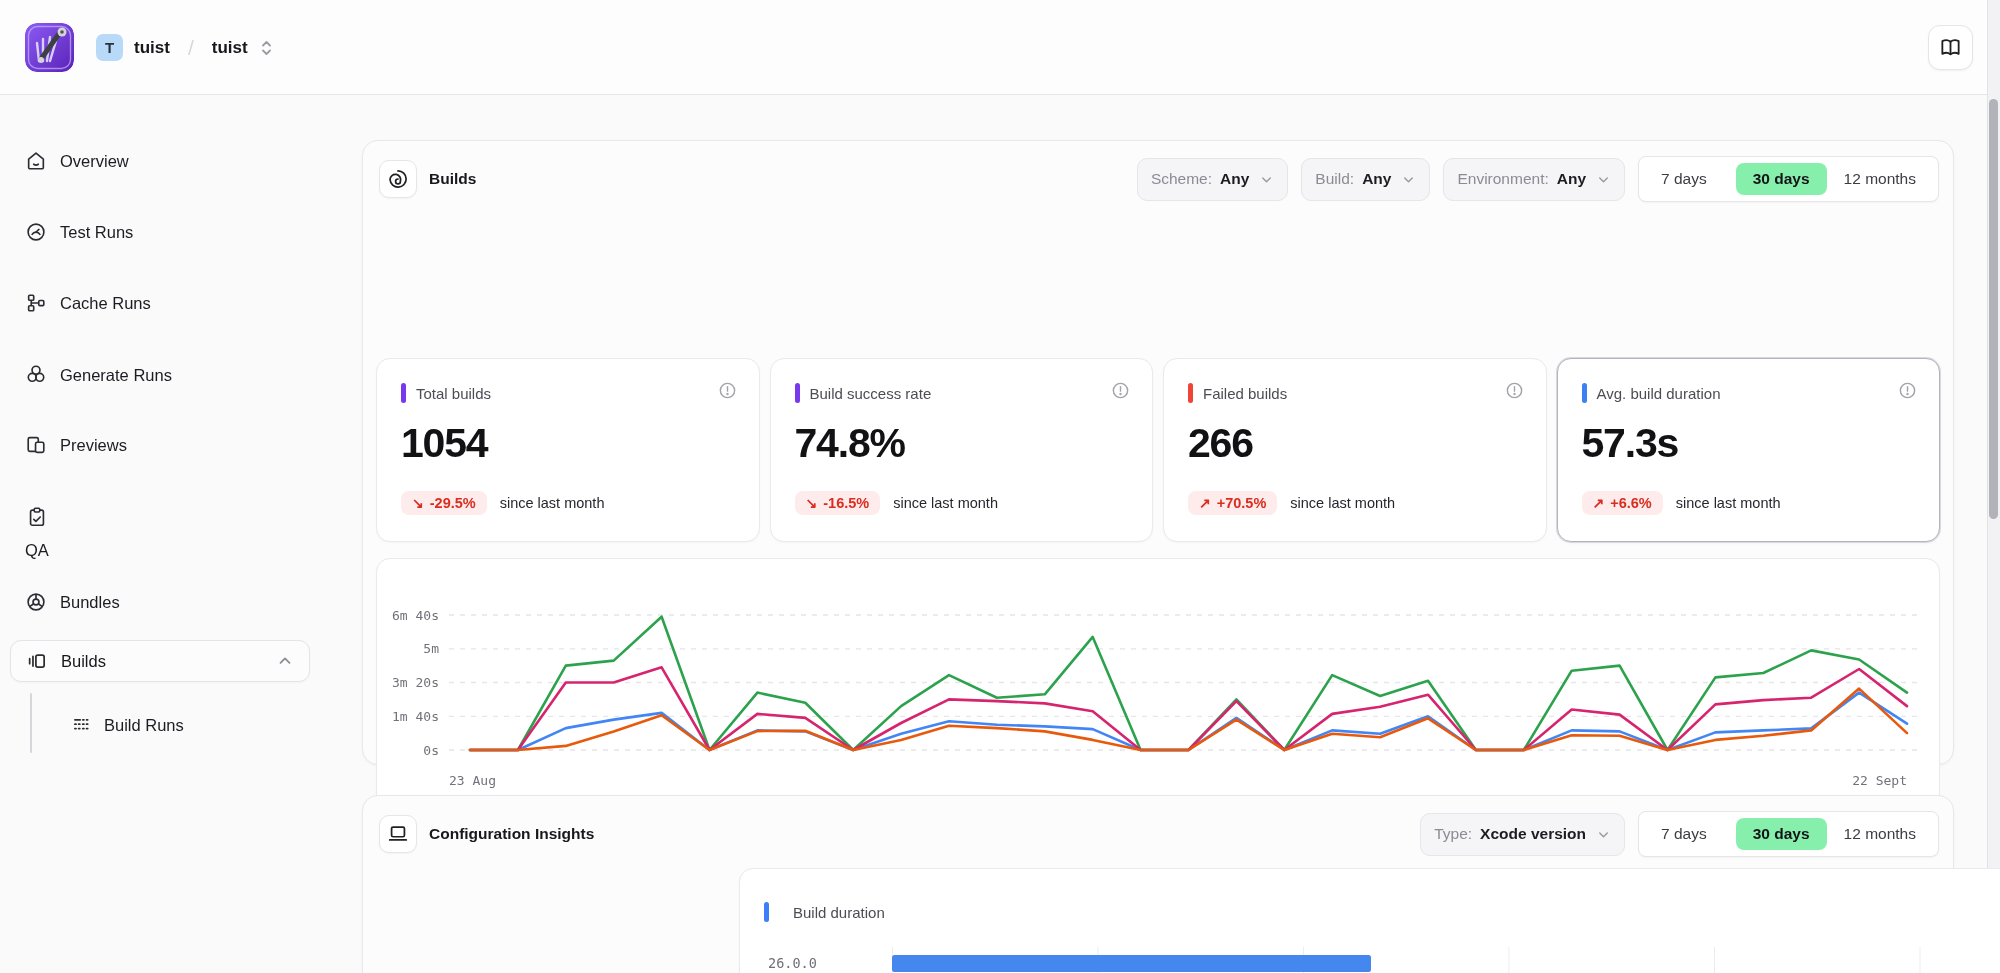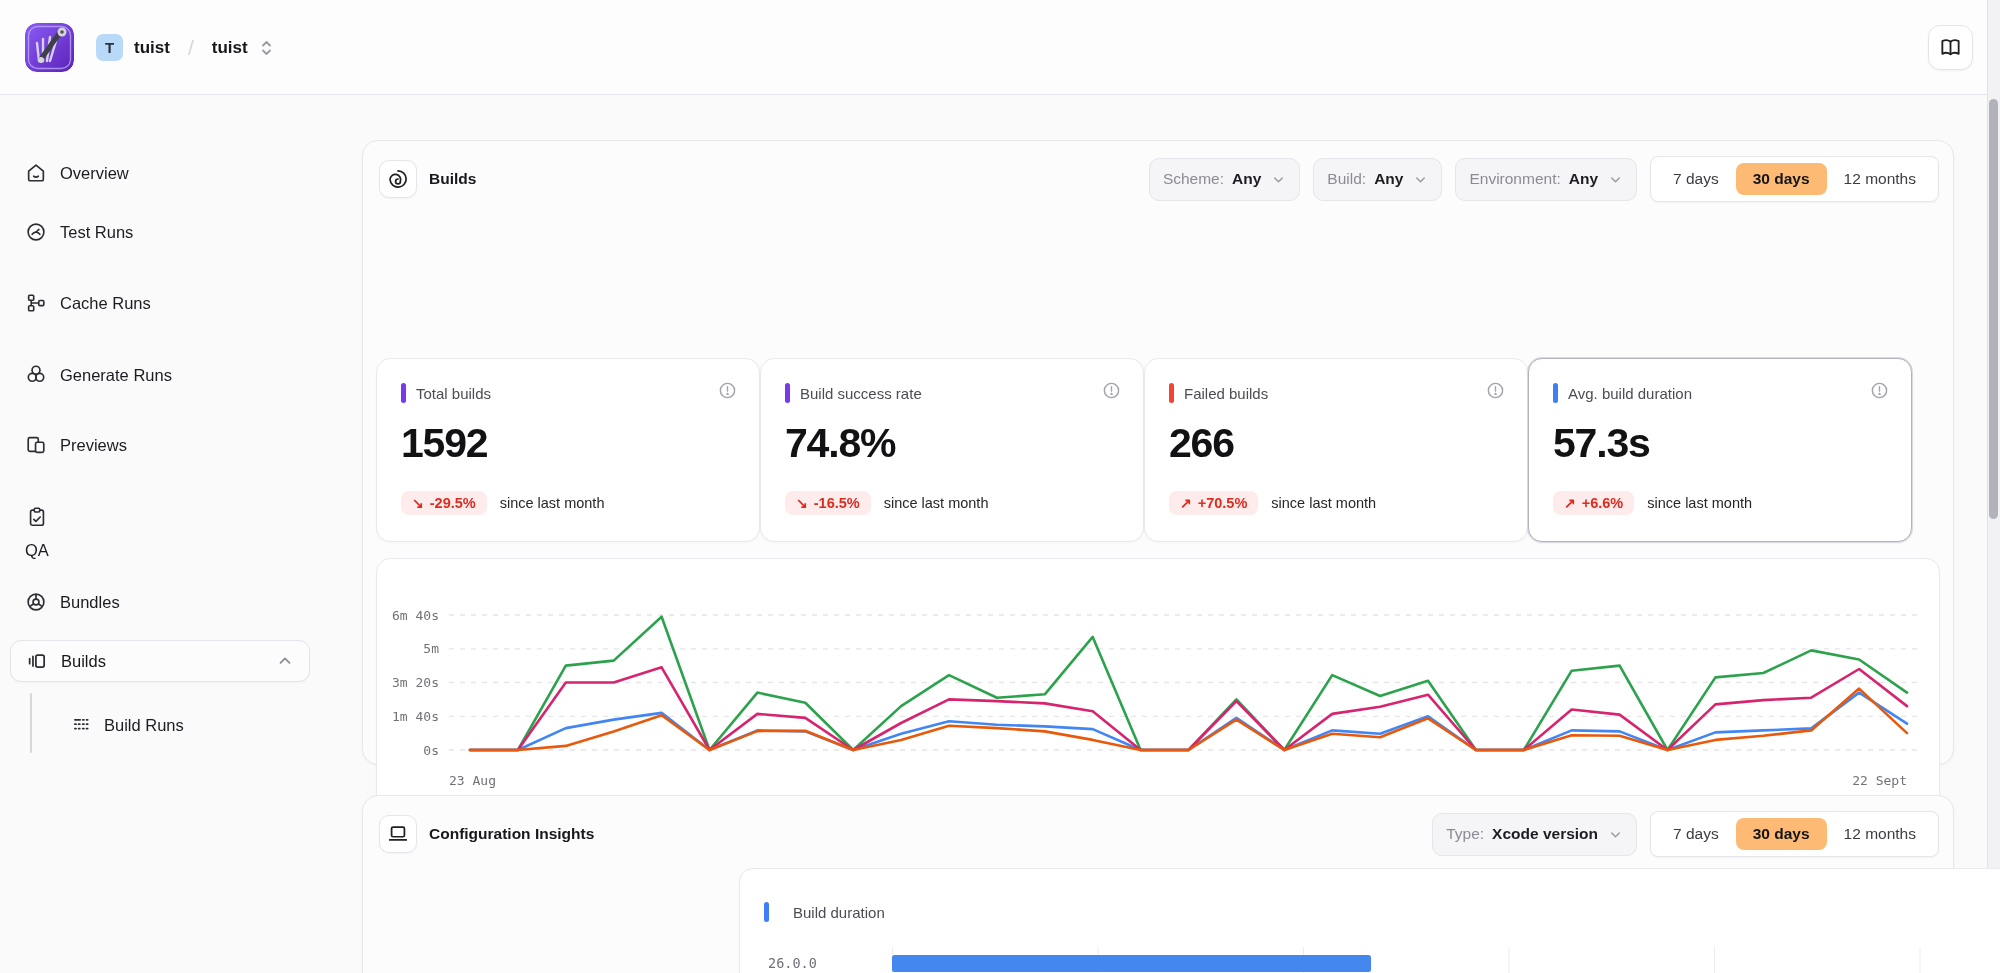--- a/index.html
+++ b/index.html
@@ -35,24 +35,24 @@
   .panel-title { font-size:15.5px; font-weight:700; color:#17171c; margin-left:12px; }
   .head-right { margin-left:auto; display:flex; align-items:center; gap:13px; }
 
   .drop { height:43px; border:1px solid #e5e5ea; background:#f5f5f7; border-radius:10px; display:flex; align-items:center; gap:8px; padding:0 13px; font-size:15.5px; }
   .drop .dlab { color:#8b8b94; }
   .drop .dval { color:#1c1c22; font-weight:600; }
   .drop .dchev { color:#9a9aa2; display:flex; margin-left:2px; }
 
   .seg { height:46px; background:#fff; border:1px solid #e5e5ea; border-radius:8px; box-shadow:0 1px 2px rgba(0,0,0,.04); display:flex; align-items:center; padding:0 5px; }
   .seg-opt { padding:7px 17px; font-size:15.5px; color:#3c3c43; border-radius:8px; font-weight:500; }
-  .seg-opt.active { background:#fdba74; color:#141418; font-weight:700; }
-
-  
-  .cards-row { position:absolute; left:376px; top:358px; width:1564px; display:flex; }
+  .seg-opt.active { background:#86efac; color:#141418; font-weight:700;margin-left:12px; }
+
+  
+  .cards-row { position:absolute; left:376px; top:358px; width:1564px; display:flex; gap:10px; }
   .mcard { position:relative; width:384px; height:184px; background:#fff; border:1px solid #e9e9ee; border-radius:14px; box-shadow:0 1px 2px rgba(0,0,0,.03); padding:24px; }
   .mcard.selected { border:1px solid #b4b4be; box-shadow:0 0 0 1px #d9d9df, 0 1px 3px rgba(0,0,0,.06); }
   .mtitle-row { display:flex; align-items:center; gap:10px; }
   .marker { width:5px; height:20px; border-radius:3px; }
   .mtitle { font-size:15px; color:#4c4c55; font-weight:500; }
   .info-ic { position:absolute; right:22px; top:22px; color:#a2a2ab; display:flex; }
   .mvalue { margin-top:17px; font-size:41px; font-weight:700; letter-spacing:-1.2px; color:#121215; }
   .mdelta-row { position:absolute; left:24px; bottom:26px; display:flex; align-items:center; gap:13px; }
   .badge { display:flex; align-items:center; gap:6px; background:#fdeceb; border-radius:8px; padding:4px 11px; color:#d92d20; font-size:14.5px; font-weight:700; }
   .badge .arrow { font-size:14px; font-weight:700; }
@@ -115,21 +115,21 @@
       <path d="M12 6 V19.2"></path>
     </svg>
   </div>
 </div>
 
 <div class="scroll-track">
   <div class="scroll-thumb"></div>
 </div>
 
 <div>
-  <div class="side-item" style="top:162px;">
+  <div class="side-item" style="top:150px;">
     <span class="ic">
       <svg viewBox="0 0 24 24" fill="none" stroke="#2c2c33" stroke-width="1.8" stroke-linejoin="round">
           <path d="M4 10 L12 3.5 L20 10 V19 a1.5 1.5 0 0 1 -1.5 1.5 h-13 A1.5 1.5 0 0 1 4 19 Z"></path>
           <path d="M9.5 15.5 q2.5 1.8 5 0" stroke-linecap="round"></path>
         </svg>
     </span>
     <span>Overview</span>
   </div>
   <div class="side-item" style="top:221px;">
     <span class="ic">
@@ -273,21 +273,21 @@
         <span class="marker" style="background: rgb(120, 57, 238);"></span>
         <span class="mtitle">Total builds</span>
       </div>
     <span class="info-ic">
         <svg width="19" height="19" viewBox="0 0 24 24" fill="none" stroke="currentColor" stroke-width="1.8" stroke-linecap="round">
           <circle cx="12" cy="12" r="9"></circle>
           <path d="M12 7.2 v5.6"></path>
           <circle cx="12" cy="16.4" r="0.6" fill="currentColor"></circle>
         </svg>
       </span>
-    <div class="mvalue">1592</div>
+    <div class="mvalue">1054</div>
     <div class="mdelta-row">
       <span class="badge">
           <span class="arrow">↘</span>
           <span>-29.5%</span>
         </span>
       <span class="mnote">since last month</span>
     </div>
   </div>
   <div class="mcard">
     <div class="mtitle-row">

